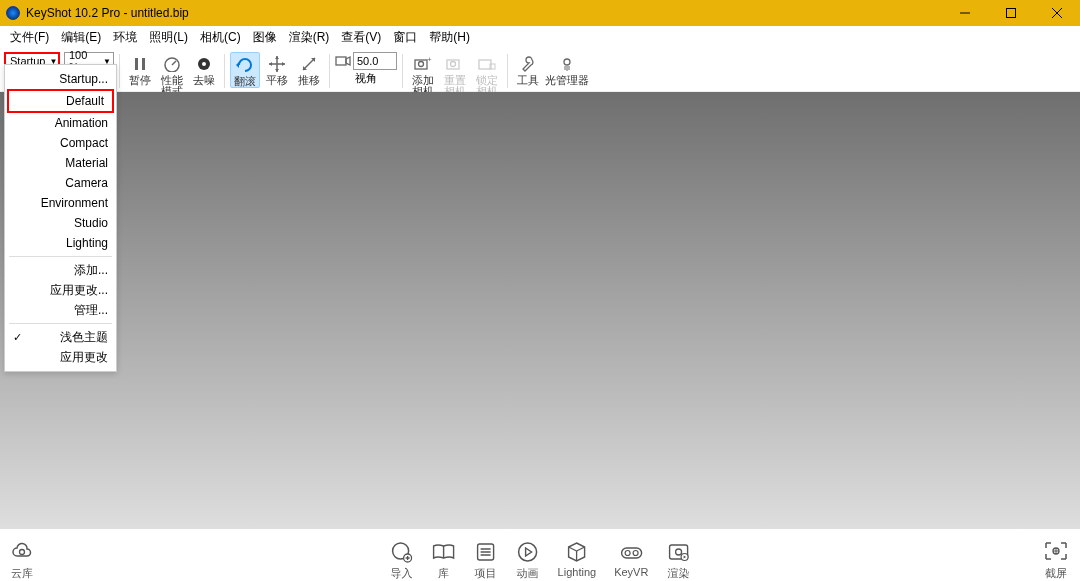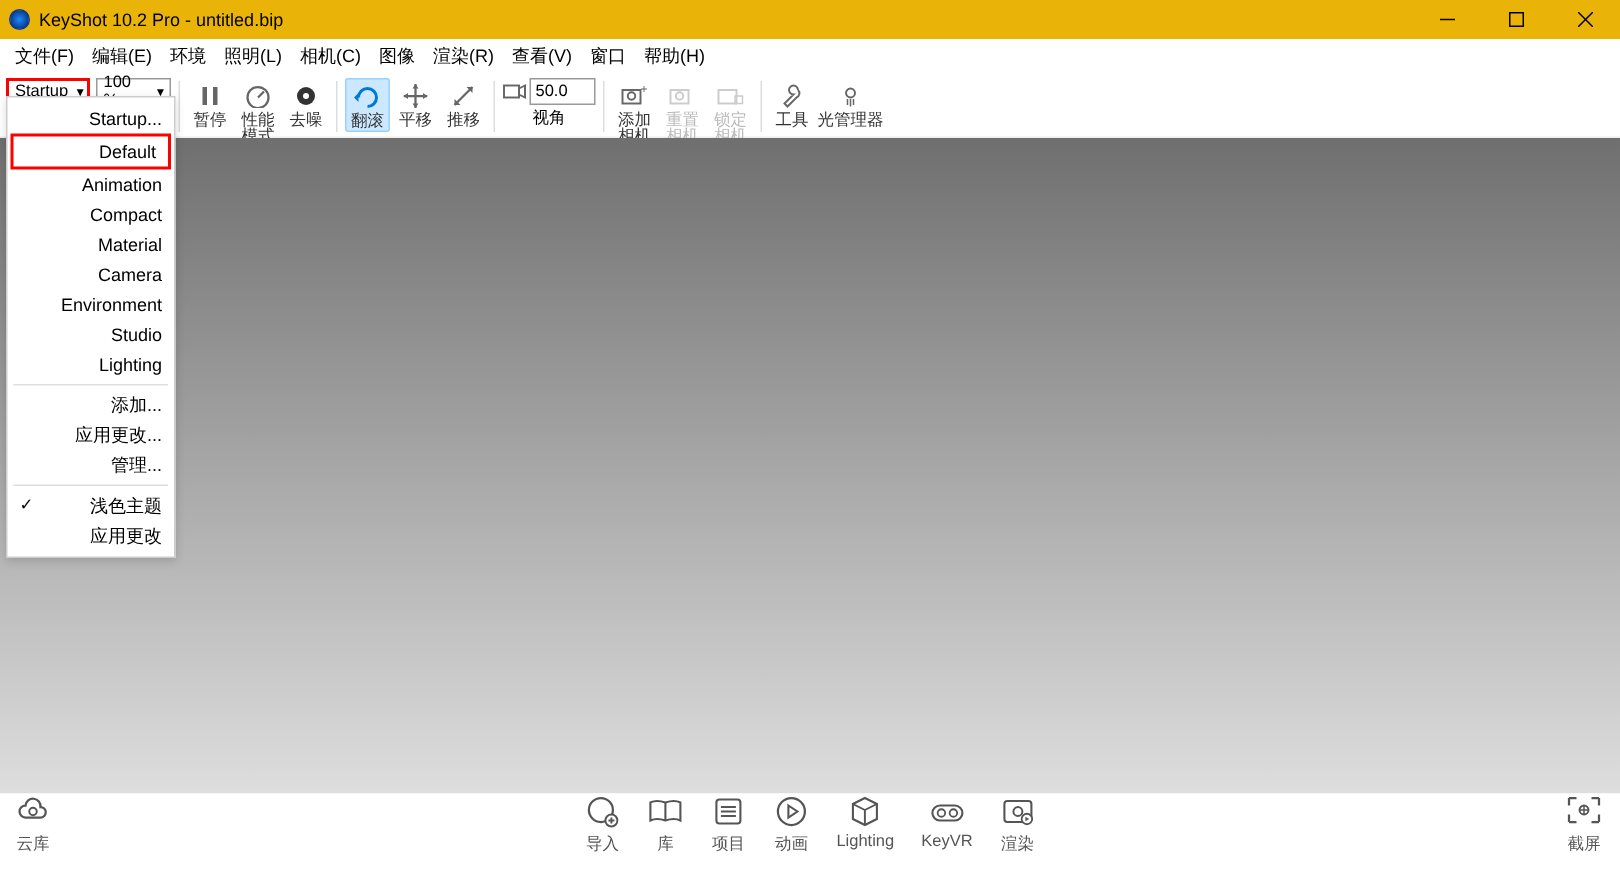--- a/index.html
+++ b/index.html
@@ -23,21 +23,21 @@
 .toolbtn.active { background:#cce8ff; border:1px solid #99d1ff; border-radius:2px; }
 .toolbtn.active .ic { color:#0078d7; }
 .sep { width:1px; height:34px; background:#ddd; margin:2px 3px; }
 .inputbox { width:44px; height:18px; border:1px solid #999; font-size:11px; padding:0 3px; display:flex; align-items:center; }
 .viewport { position:absolute; left:0; top:92px; right:0; bottom:52px; background:linear-gradient(to bottom, #6f6f6f 0%, #dedede 100%); }
 .dropdown { position:absolute; left:4px; top:64px; width:113px; background:#fff; border:1px solid #ccc; z-index:10; padding:4px 0; box-shadow:0 2px 6px rgba(0,0,0,.15);text-align:right; }
 .dropdown .item { padding:2px 8px 2px 24px; font-size:12px; line-height:16px; position:relative; }
 .dropdown .item.red { border:2px solid #f00; margin:0 2px; padding-left:22px;}
 .dropdown .divider { height:1px; background:#ddd; margin:3px 4px; }
 .dropdown .check::before { content:"✓"; position:absolute; left:8px; font-size:11px; }
-.bottombar { position:absolute; left:0; right:0; bottom:0; height:52px; background:#fff; display:flex; align-items:flex-start;margin-top:10px; }
+.bottombar { position:absolute; left:0; right:0; bottom:0; height:52px; background:#fff; display:flex; align-items:flex-end;margin-top:10px; }
 .bottom-left { display:flex; gap:6px; padding-left:10px; }
 .bottom-center { position:absolute; left:50%; transform:translateX(-50%); display:flex; gap:18px; }
 .bottom-right { position:absolute; right:12px; display:flex; }
 .bbtn { display:flex; flex-direction:column; align-items:center; gap:2px; }
 .bbtn .ic { width:24px; height:24px; display:flex; align-items:center; justify-content:center; color:#555; }
 .bbtn .lbl { font-size:11px; color:#555; }
 svg { display:block; }
 </style>
 </head>
 <body>

